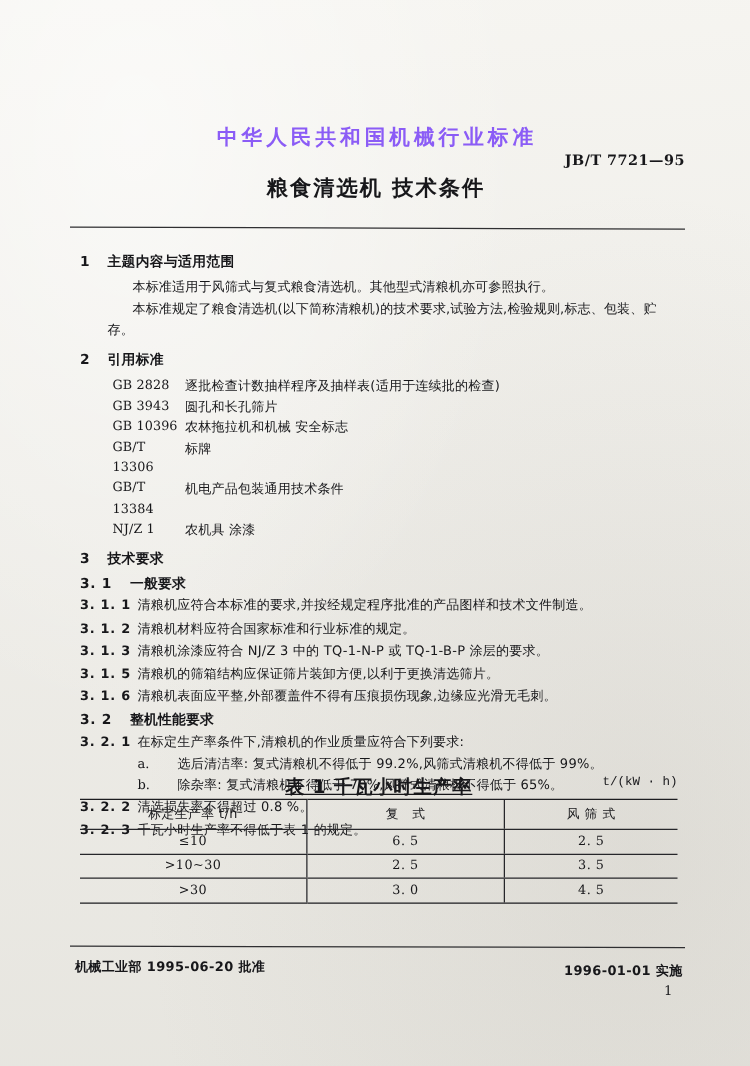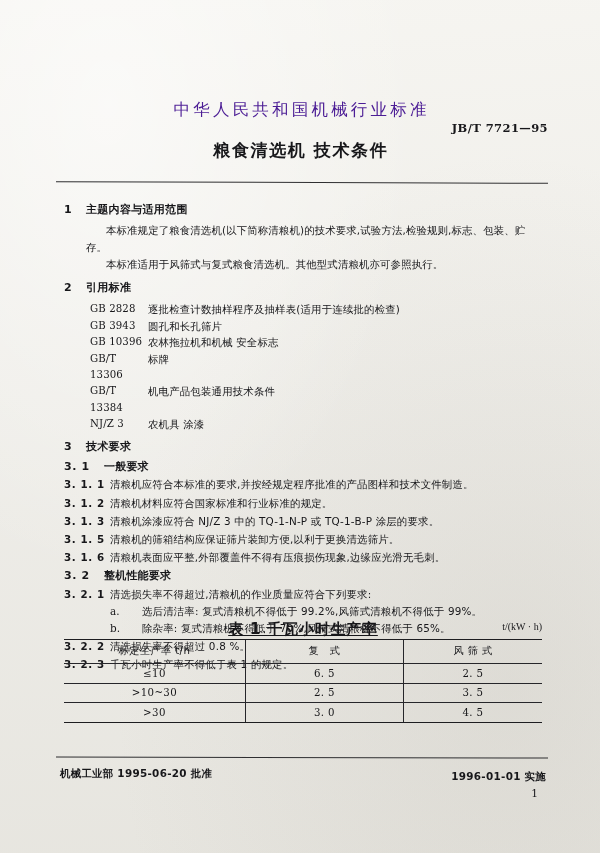--- a/index.html
+++ b/index.html
@@ -38,24 +38,24 @@
   }
 
   
   .hdr-line1 {
     position: absolute;
     top: 99px;
     left: 0;
     right: 0;
     text-align: center;
     font-size: 16.5px;
-    font-weight: normal;
+    font-weight: bold;
     letter-spacing: 3.2px;
     text-indent: 3.2px;
-    color: #4c1d95;
+    color: #8b5cf6;
   }
   .hdr-std-no {
     position: absolute;
     top: 121px;
     right: 52px;
     font-size: 11.5px;
     font-weight: bold;
     letter-spacing: 0.4px;
     font-family: "DejaVu Serif", serif;
   }
@@ -198,21 +198,21 @@
     font-size: 15px;
     font-weight: bold;
     letter-spacing: 0.8px;
     text-decoration: underline;
   }
   .tbl-unit {
     position: absolute;
     right: 0;
     top: 1px;
     font-size: 10px;
-    font-family: Liberation Serif, serif;
+    font-family: Liberation Mono, monospace;
   }
   table.spec {
     width: 100%;
     border-collapse: collapse;
     margin-top: 2px;
     table-layout: fixed;
   }
   table.spec th,
   table.spec td {
     border-top: 1px solid #26262a;
@@ -280,22 +280,22 @@
     <div class="hdr-line1">中华人民共和国机械行业标准</div>
     <div class="hdr-std-no">JB/T 7721—95</div>
     <div class="hdr-title">粮食清选机   技术条件</div>
     <div class="rule-top"></div>
 
     <div class="body">
 
       <div class="sec-head">
         <span class="num">1</span><span>主题内容与适用范围</span>
       </div>
+      <p class="para indent">本标准适用于风筛式与复式粮食清选机。其他型式清粮机亦可参照执行。</p>
       <p class="para indent">本标准规定了粮食清选机(以下简称清粮机)的技术要求,试验方法,检验规则,标志、包装、贮存。</p>
-      <p class="para indent">本标准适用于风筛式与复式粮食清选机。其他型式清粮机亦可参照执行。</p>
 
       <div class="sec-head">
         <span class="num">2</span><span>引用标准</span>
       </div>
       <ul class="reflist">
         <li>
           <span class="ref-code">GB 2828</span>
           <span class="ref-title">逐批检查计数抽样程序及抽样表(适用于连续批的检查)</span>
         </li>
         <li>
@@ -308,21 +308,21 @@
         </li>
         <li>
           <span class="ref-code">GB/T 13306</span>
           <span class="ref-title">标牌</span>
         </li>
         <li>
           <span class="ref-code">GB/T 13384</span>
           <span class="ref-title">机电产品包装通用技术条件</span>
         </li>
         <li>
-          <span class="ref-code">NJ/Z 3</span>
+          <span class="ref-code">NJ/Z 1</span>
           <span class="ref-title">农机具   涂漆</span>
         </li>
       </ul>
 
       <div class="sec-head">
         <span class="num">3</span><span>技术要求</span>
       </div>
 
       <div class="clause h">
         <span class="cnum">3. 1</span>
@@ -350,21 +350,21 @@
         <span class="ctext">清粮机表面应平整,外部覆盖件不得有压痕损伤现象,边缘应光滑无毛刺。</span>
       </div>
 
       <div class="clause h">
         <span class="cnum">3. 2</span>
         <span class="ctext">整机性能要求</span>
       </div>
 
       <div class="clause">
         <span class="cnum">3. 2. 1</span>
-        <span class="ctext">清选损失率不得超过,清粮机的作业质量应符合下列要求:</span>
+        <span class="ctext">在标定生产率条件下,清粮机的作业质量应符合下列要求:</span>
       </div>
       <div class="subitem">
         <span class="snum">a.</span>
         <span class="stext">选后清洁率: 复式清粮机不得低于 99.2%,风筛式清粮机不得低于 99%。</span>
       </div>
       <div class="subitem">
         <span class="snum">b.</span>
         <span class="stext">除杂率: 复式清粮机不得低于 70%,风筛式清粮机不得低于 65%。</span>
       </div>
       <div class="clause">

